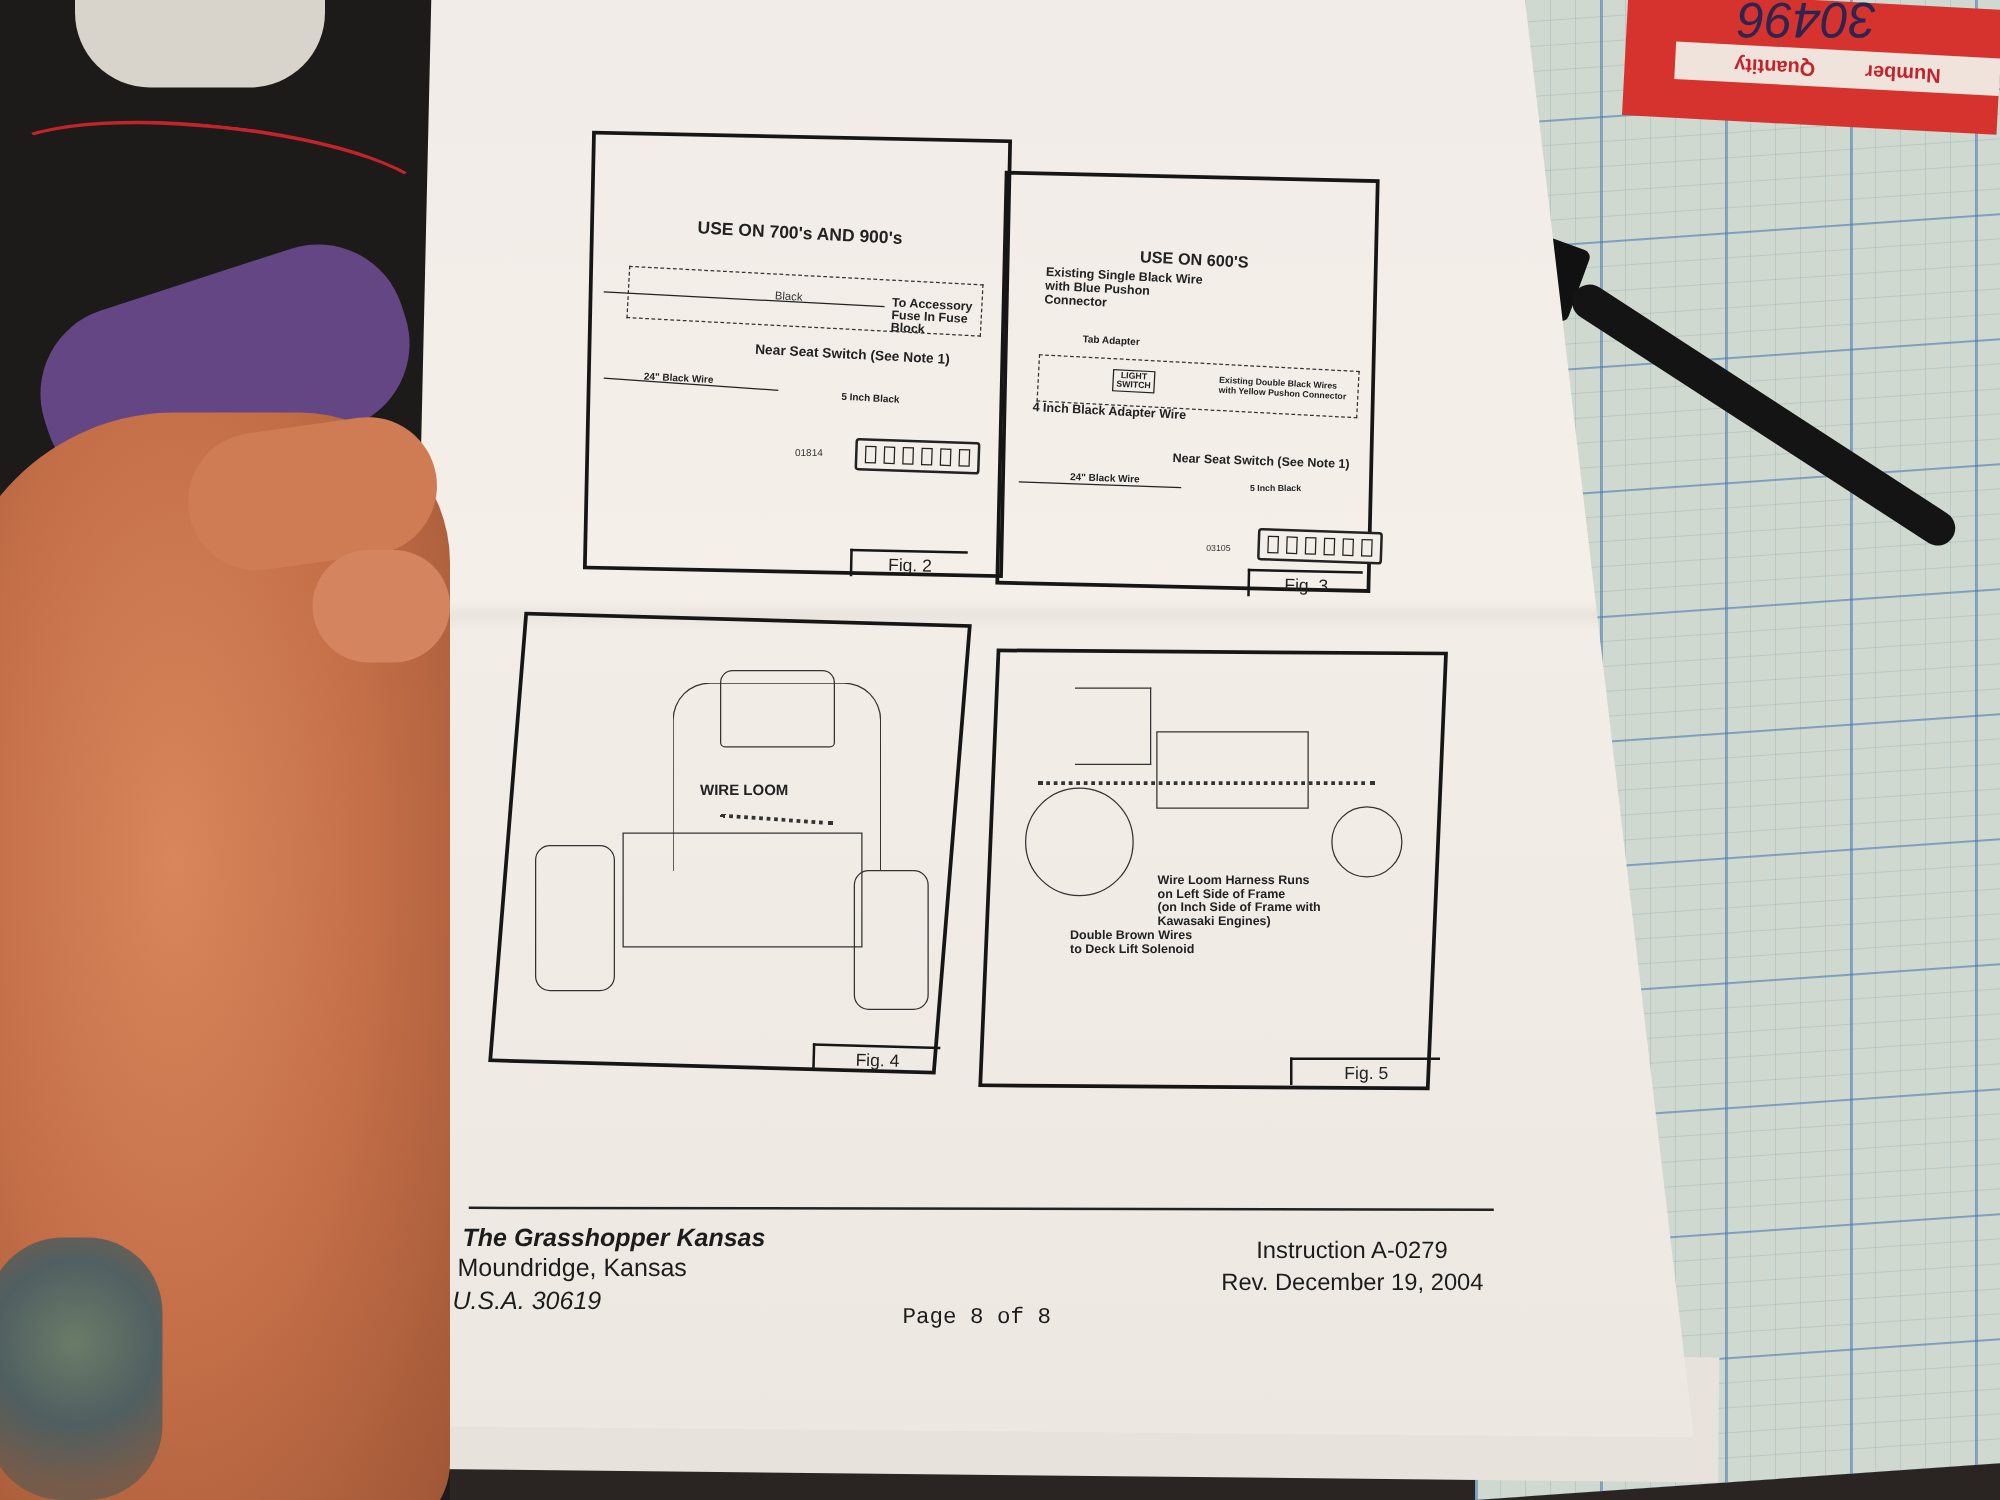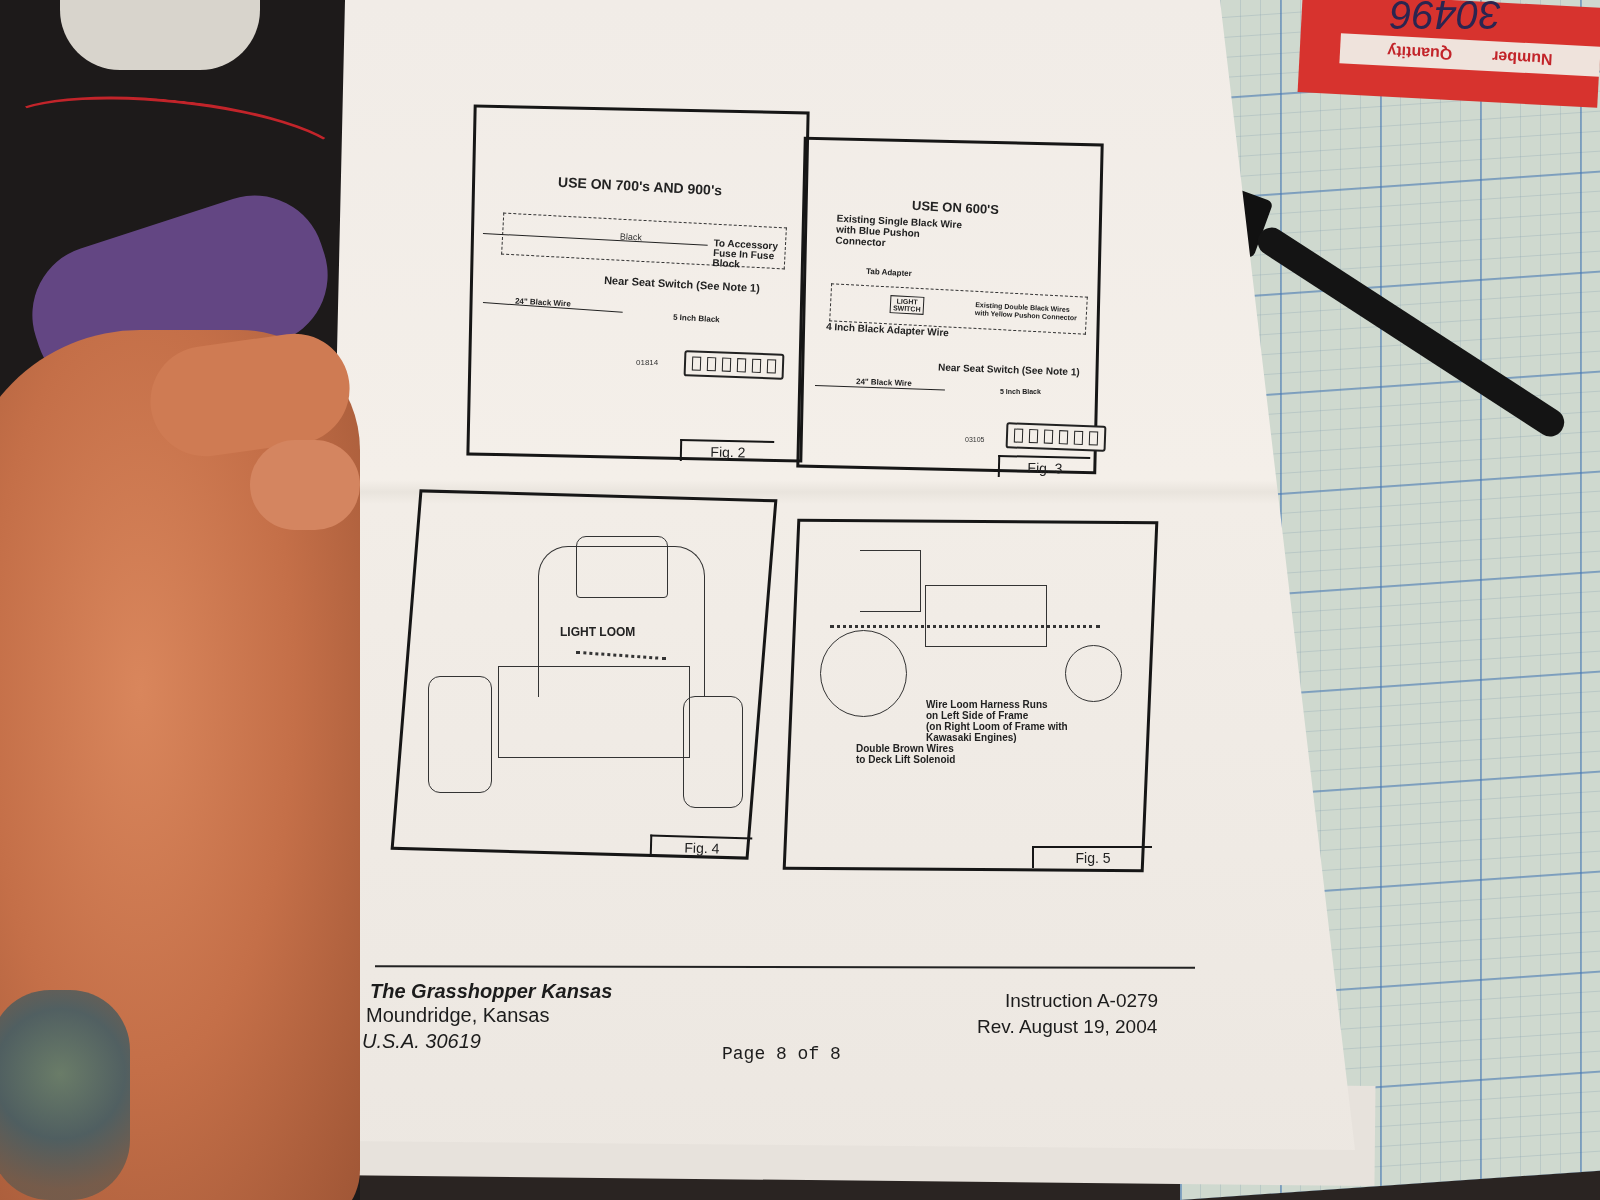--- a/index.html
+++ b/index.html
@@ -121,52 +121,52 @@
 
   <div class="fig" style="left:405px;top:494px;width:352px;height:355px;transform:rotate(1.6deg) skewX(-3deg);"></div>
   <div style="position:absolute;left:428px;top:536px;width:320px;height:280px;">
     <div style="position:absolute;left:148px;top:0;width:90px;height:60px;border:1px solid #333;border-radius:10px 10px 4px 4px;"></div>
     <div style="position:absolute;left:110px;top:10px;width:165px;height:150px;border:1px solid #333;border-bottom:none;border-radius:30px 30px 0 0;"></div>
     <div style="position:absolute;left:0;top:140px;width:62px;height:115px;border:1px solid #333;border-radius:12px;"></div>
     <div style="position:absolute;left:255px;top:160px;width:58px;height:110px;border:1px solid #333;border-radius:12px;"></div>
     <div style="position:absolute;left:70px;top:130px;width:190px;height:90px;border:1px solid #333;"></div>
     <div style="position:absolute;left:148px;top:118px;width:90px;height:8px;border-top:3px dotted #333;transform:rotate(4deg);"></div>
   </div>
-  <div class="t" style="left:560px;top:625px;font-size:12px;">LIGHT LOOM</div>
+  <div class="t" style="left:560px;top:625px;font-size:12px;">WIRE LOOM</div>
   <div class="fig-label-box" style="left:650px;top:836px;width:100px;height:20px;transform:rotate(1.6deg);">
     <span>Fig. 4</span>
   </div>
 
   <div class="fig" style="left:790px;top:520px;width:355px;height:345px;transform:rotate(.4deg) skewX(-2deg);"></div>
   <div style="position:absolute;left:800px;top:545px;width:330px;height:170px;">
     <div style="position:absolute;left:20px;top:85px;width:85px;height:85px;border:1px solid #333;border-radius:50%;"></div>
     <div style="position:absolute;left:265px;top:100px;width:55px;height:55px;border:1px solid #333;border-radius:50%;"></div>
     <div style="position:absolute;left:60px;top:5px;width:60px;height:60px;border:1px solid #333;border-left:none;"></div>
     <div style="position:absolute;left:125px;top:40px;width:120px;height:60px;border:1px solid #333;"></div>
     <div style="position:absolute;left:30px;top:80px;width:270px;height:30px;border-top:3px dotted #333;"></div>
   </div>
   <div class="t" style="left:926px;top:687px;font-size:10px;line-height:11px;margin-top:12px;">
     <div>Wire Loom Harness Runs</div>
     <div>on Left Side of Frame</div>
-    <div>(on Right Loom of Frame with</div>
+    <div>(on Inch Side of Frame with</div>
     <div>Kawasaki Engines)</div>
   </div>
   <div class="t" style="left:856px;top:743px;font-size:10px;line-height:11px;">
     <div>Double Brown Wires</div>
     <div>to Deck Lift Solenoid</div>
   </div>
   <div class="fig-label-box" style="left:1032px;top:846px;width:118px;height:20px;">
     <span>Fig. 5</span>
   </div>
 
   <div class="footer-rule"></div>
   <div class="ft" style="left:370px;top:980px;font-size:20px;font-weight:bold;font-style:italic;">The Grasshopper Kansas</div>
   <div class="ft" style="left:366px;top:1004px;font-size:20px;">Moundridge, Kansas</div>
   <div class="ft" style="left:362px;top:1030px;font-size:20px;font-style:italic;">U.S.A. 30619</div>
   <div class="ft" style="left:722px;top:1044px;font-size:18px;font-family:Liberation Mono, monospace;">Page 8 of 8</div>
   <div class="ft" style="left:1005px;top:990px;font-size:19px;">Instruction A-0279</div>
-  <div class="ft" style="left:977px;top:1016px;font-size:19px;">Rev. August 19, 2004</div>
+  <div class="ft" style="left:977px;top:1016px;font-size:19px;">Rev. December 19, 2004</div>
 
   <div class="hand"></div>
   <div class="thumb"></div>
   <div class="thumb-tip"></div>
   <div class="tattoo"></div>
 </div>
 
 </body></html>

